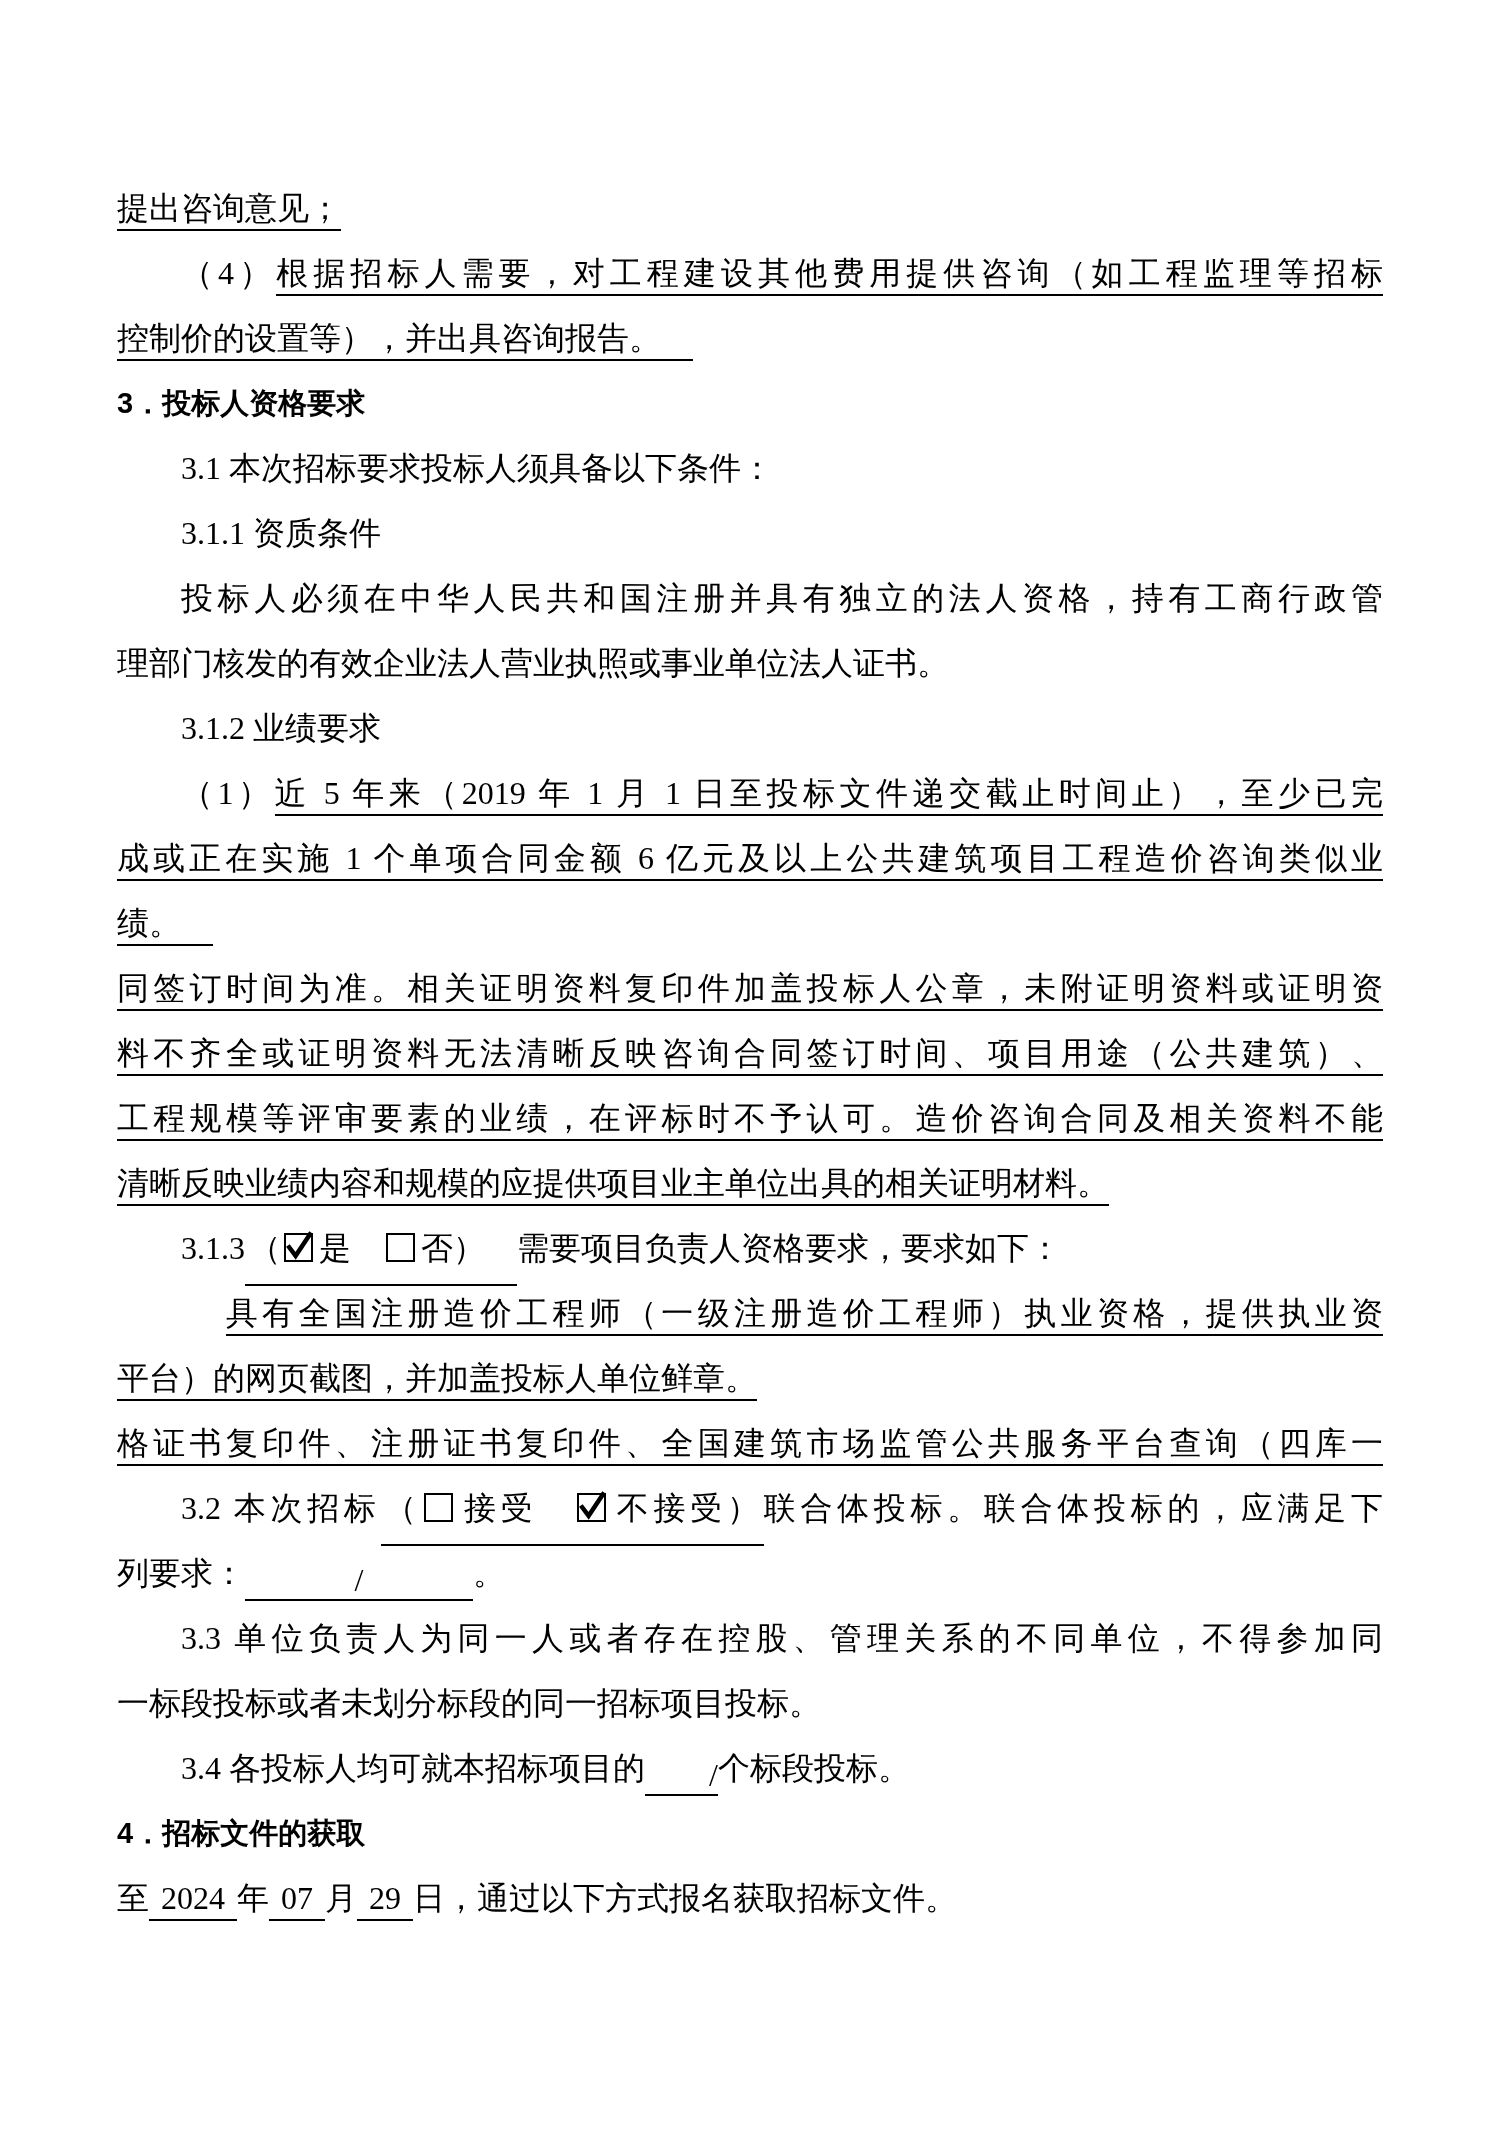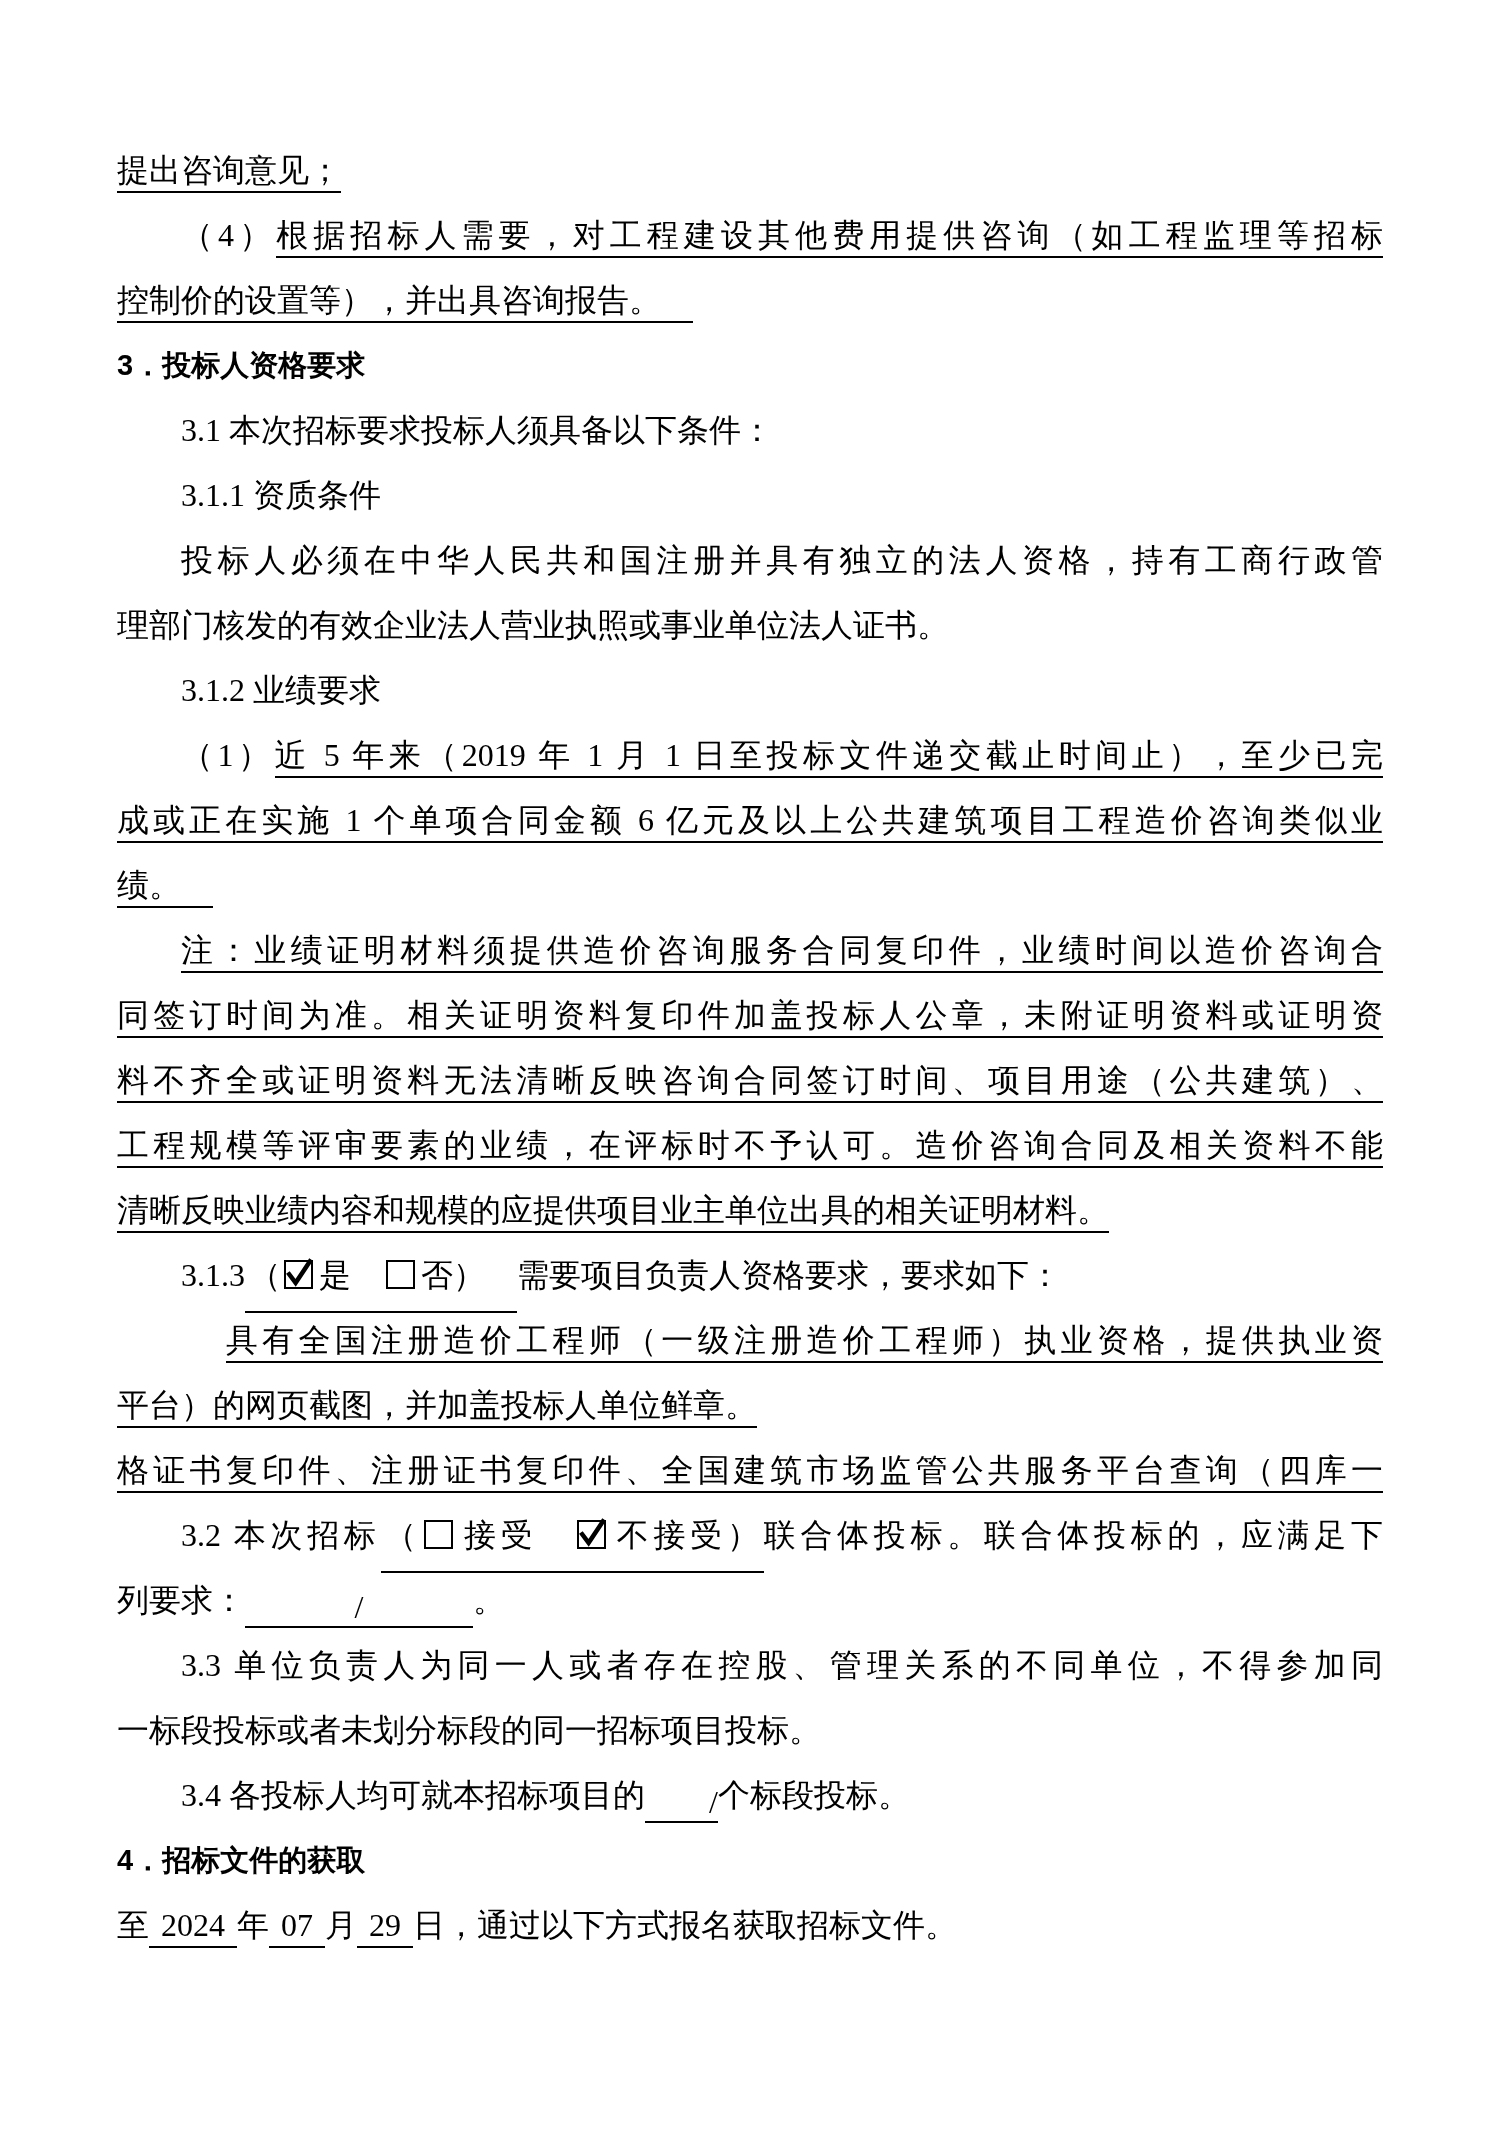--- a/index.html
+++ b/index.html
@@ -2,21 +2,21 @@
 <html><head>
 <meta charset="utf-8">
 <style>
   html, body { margin: 0; padding: 0; background: #ffffff; }
   body {
     width: 1500px; height: 2140px;
     font-family: "Liberation Serif", "DejaVu Serif", serif;
     font-size: 32px; color: #000000;
     overflow: hidden;
   }
-  .page { padding: 138px 117px 0 117px; }
+  .page { padding: 138px 117px 0 117px; margin-top: 38px; }
   .para { line-height: 65px; min-height: 65px; text-align: left; }
   .para.just { text-align: justify; text-align-last: justify; }
   .indent  { text-indent: 2em; }
   .indent3 { text-indent: 3.4em; }
   .heading {
     font-family: "Liberation Sans", "DejaVu Sans", sans-serif;
     font-weight: bold; font-size: 29px;
   }
   .u  { border-bottom: 2px solid #000; padding-bottom: 3px; }
   .u.pad { padding-left: 12px; padding-right: 12px; }
@@ -57,21 +57,20 @@
   <div class="para"><span>理部门核发的有效企业法人营业执照或事业单位法人证书。</span></div>
 
   <div class="para indent"><span>3.1.2 业绩要求</span></div>
 
   <div class="para indent just"><span>（1）</span><span class="u">近 5 年来（2019 年 1 月 1 日至投标文件递交截止时间止），至少已完</span></div>
 
   <div class="para just"><span class="u">成或正在实施 1 个单项合同金额 6 亿元及以上公共建筑项目工程造价咨询类似业</span></div>
 
   <div class="para"><span class="u">绩。　</span></div>
 
-  <div class="para indent just"><span class="u">注：业绩证明材料须提供造价咨询服务合同复印件，业绩时间以造价咨询合</span></div>
 
   <div class="para just"><span class="u">同签订时间为准。相关证明资料复印件加盖投标人公章，未附证明资料或证明资</span></div>
 
   <div class="para just"><span class="u">料不齐全或证明资料无法清晰反映咨询合同签订时间、项目用途（公共建筑）、</span></div>
 
   <div class="para just"><span class="u">工程规模等评审要素的业绩，在评标时不予认可。造价咨询合同及相关资料不能</span></div>
 
   <div class="para"><span class="u">清晰反映业绩内容和规模的应提供项目业主单位出具的相关证明材料。</span></div>
 
   <div class="para indent"><span>3.1.3</span><span class="ug"><span>（</span><span class="cb"><svg viewBox="0 0 24 24">

